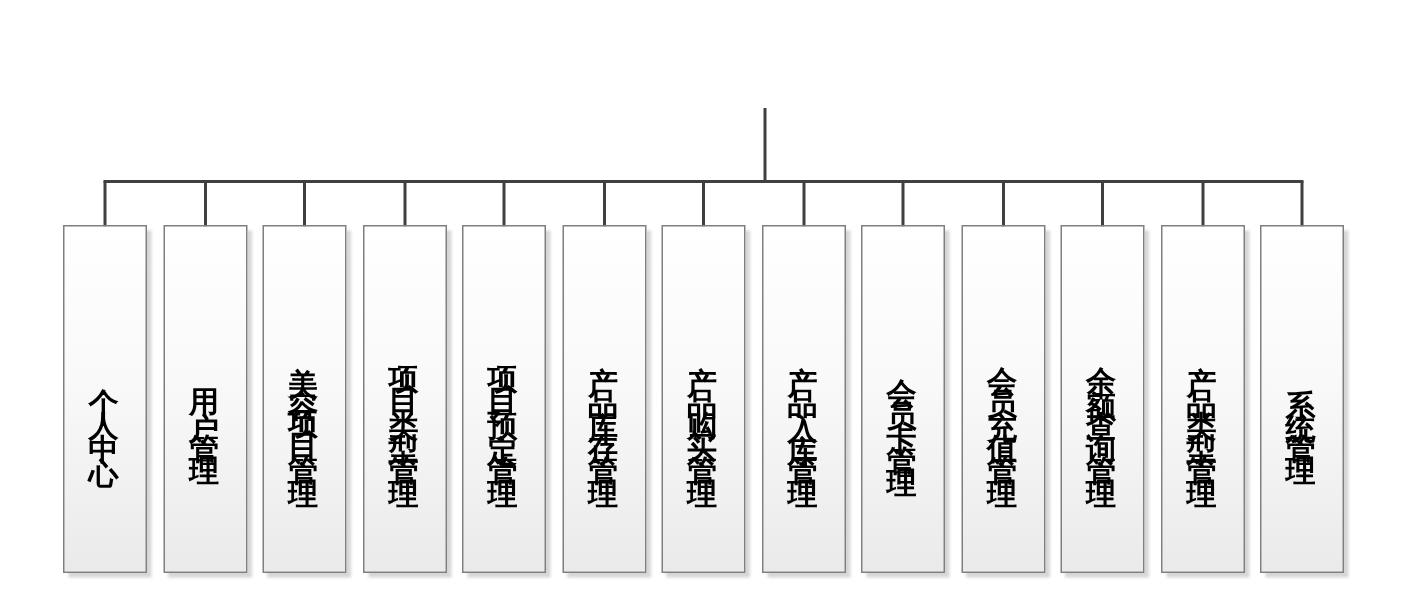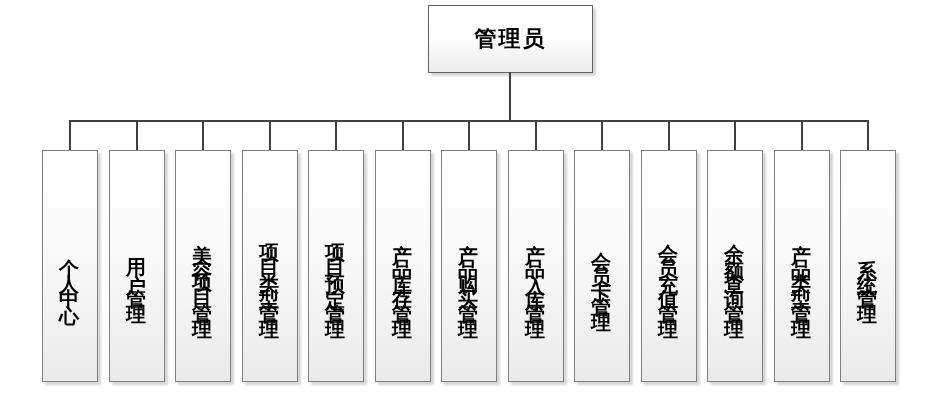--- a/index.html
+++ b/index.html
@@ -57,23 +57,20 @@
     position: relative;
     top: 7px; 
     white-space: nowrap;
   }
 </style>
 </head>
 <body>
 
 <div class="canvas">
 
-  <div class="root-box">
-    <span>管理员</span>
-  </div>
 
   <i class="line trunk"></i>
   <i class="line hbar"></i>
   <i class="line drop d0"></i>
   <i class="line drop d1"></i>
   <i class="line drop d2"></i>
   <i class="line drop d3"></i>
   <i class="line drop d4"></i>
   <i class="line drop d5"></i>
   <i class="line drop d6"></i>

